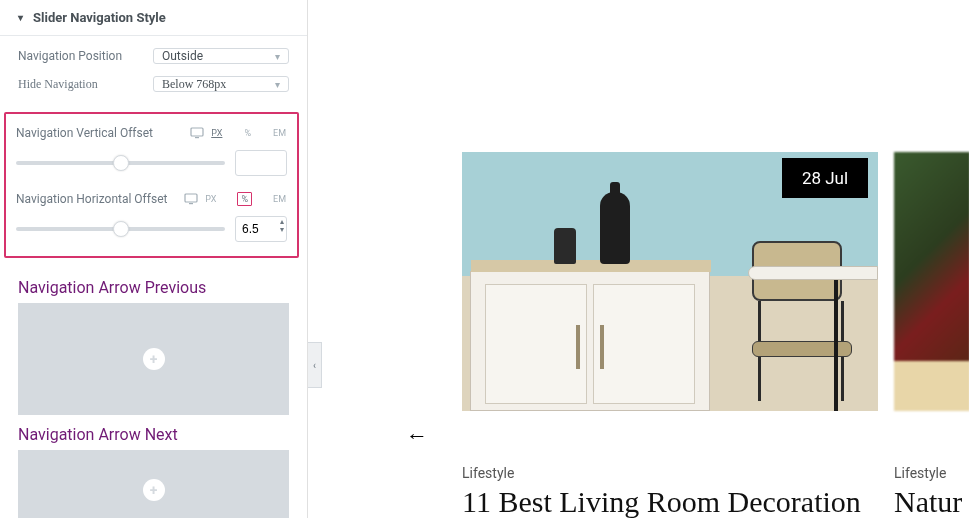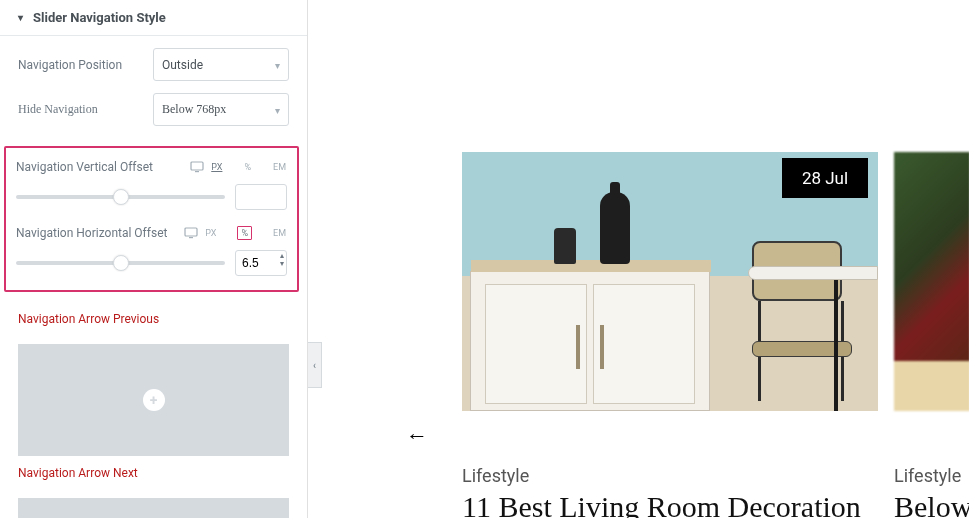--- a/index.html
+++ b/index.html
@@ -2,38 +2,38 @@
 <html><head>
   <meta charset="utf-8">
   <style>
     * { box-sizing: border-box; margin: 0; padding: 0; }
     body { font-family: -apple-system, Roboto, "Helvetica Neue", Arial, sans-serif; background: #fff; width: 969px; height: 518px; overflow: hidden; display: flex; }
     .sidebar { width: 308px; border-right: 1px solid #e0e0e0; background: #fff; overflow: hidden; }
     .section-header { display: flex; align-items: center; padding: 10px 18px; border-bottom: 1px solid #e6e9ec; font-weight: 700; font-size: 13px; color: #495157; }
     .section-header .caret { margin-right: 10px; font-size: 10px; color: #495157; }
     .ctrl-row { display: flex; align-items: center; padding: 12px 18px 0 18px; font-size: 12px; color: #6d7882; }
     .ctrl-label { flex: 1; }
-    .select { width: 136px; height: 33px; border: 1px solid #d5dadf; border-radius: 3px; background: #fff; padding: 0 20px 0 8px; font-size: 12px; color: #495157; position: relative; display: flex; align-items: center; cursor: pointer; }
+    .select { width: 136px; height: 16px; border: 1px solid #d5dadf; border-radius: 3px; background: #fff; padding: 0 20px 0 8px; font-size: 12px; color: #495157; position: relative; display: flex; align-items: center; cursor: pointer; }
     .select .chevron { position: absolute; right: 8px; top: 50%; transform: translateY(-50%); font-size: 10px; color: #a4afb7; }
     .highlight-group { border: 2px solid #d6336c; margin: 10px 8px 10px 4px; padding-bottom: 10px; border-radius: 2px; }
     .offset-header { display: flex; align-items: center; padding: 12px 10px 6px 10px; font-size: 12px; color: #6d7882; }
     .offset-label { flex: 1; }
     .device-icon { margin: 0 6px; color: #a4afb7; }
     .device-icon svg { display: block; }
     .unit-toggle { display: flex; gap: 20px; font-size: 9px; color: #a4afb7; align-items: center; }
     .unit-toggle span { cursor: pointer; padding: 0 1px; }
     .unit-toggle .active-underline { color: #6d7882; text-decoration: underline; }
     .unit-toggle .active-box { color: #6d7882; border: 1px solid #d6336c; padding: 1px 3px; border-radius: 1px; }
     .slider-row { display: flex; align-items: center; padding: 4px 10px 4px 10px; gap: 10px; }
     .slider-track { flex: 1; height: 4px; background: #d5dadf; border-radius: 2px; position: relative; }
     .slider-thumb { position: absolute; top: 50%; transform: translate(-50%, -50%); width: 16px; height: 16px; border-radius: 50%; background: #fff; border: 1px solid #d5dadf; box-shadow: 0 0 2px rgba(0,0,0,0.15); cursor: pointer; }
     .num-input { width: 52px; height: 26px; border: 1px solid #d5dadf; border-radius: 3px; font-size: 12px; padding: 0 16px 0 6px; text-align: left; position: relative; }
     .num-wrap { position: relative; width: 52px; }
     .num-steppers { position: absolute; right: 3px; top: 2px; display: flex; flex-direction: column; font-size: 8px; line-height: 8px; color: #6d7882; }
-    .field-label { padding: 10px 18px 18px 18px; font-size: 12px; color: #b91c1c; }
+    .field-label { padding: 10px 18px 6px 18px; font-size: 16px; color: #701a75; }
     .image-drop { margin: 0 18px; height: 112px; background: #d5dadf; display: flex; align-items: center; justify-content: center; cursor: pointer; }
     .plus-circle { width: 22px; height: 22px; border-radius: 50%; background: #fff; color: #d5dadf; display: flex; align-items: center; justify-content: center; font-size: 14px; font-weight: bold; }
     .preview { flex: 1; position: relative; background: #fff; overflow: hidden; }
     .collapse-tab { position: absolute; left: 0; top: 342px; width: 14px; height: 46px; background: #eef0f2; border: 1px solid #d5dadf; border-left: none; display: flex; align-items: center; justify-content: center; font-size: 10px; color: #6d7882; cursor: pointer; }
     .arrow-prev { position: absolute; left: 98px; top: 420px; font-size: 22px; color: #000; cursor: pointer; }
     .slide-main { position: absolute; left: 154px; top: 152px; width: 452px; }
     .slide-img { width: 416px; height: 259px; background: linear-gradient(180deg, #a7d0d6 0%, #a7d0d6 48%, #ded4bd 48%, #ded4bd 100%); position: relative; overflow: hidden; }
     .cabinet { position: absolute; left: 8px; bottom: 0; width: 240px; height: 140px; background: #f3f0ea; border: 1px solid #c8c0b3; }
     .cab-top { position: absolute; left: 0; top: -12px; width: 240px; height: 12px; background: #d6c8a6; }
     .cab-door1 { position: absolute; left: 14px; top: 12px; width: 102px; height: 120px; background: #f7f5f0; border: 1px solid #d0cabd; }
@@ -42,21 +42,21 @@
     .vase1 { position: absolute; left: 92px; top: 76px; width: 22px; height: 36px; background: #2a2a2a; border-radius: 4px 4px 2px 2px; }
     .vase2 { position: absolute; left: 138px; top: 40px; width: 30px; height: 72px; background: #1e1e1e; border-radius: 14px 14px 4px 4px; }
     .vase2::before { content: ""; position: absolute; top: -10px; left: 10px; width: 10px; height: 12px; background: #1e1e1e; border-radius: 3px 3px 0 0; }
     .chair { position: absolute; right: 26px; bottom: 0; width: 100px; height: 170px; }
     .chair-back { position: absolute; top: 0; width: 90px; height: 60px; background: #c8b88f; border-radius: 8px; border: 2px solid #3a3a3a; }
     .chair-seat { position: absolute; top: 100px; width: 100px; height: 16px; background: #b3a278; border-radius: 6px; border: 1px solid #3a3a3a; }
     .chair-leg { position: absolute; width: 3px; height: 100px; background: #2a2a2a; top: 60px; }
     .table { position: absolute; right: 0; top: 114px; width: 130px; height: 14px; background: #f2f0ea; border-radius: 8px 0 0 8px; border: 1px solid #c6c0b3; }
     .table-leg { position: absolute; right: 40px; top: 128px; width: 4px; height: 140px; background: #1a1a1a; }
     .date-badge { position: absolute; right: 10px; top: 6px; width: 86px; height: 40px; background: #000; color: #fff; display: flex; align-items: center; justify-content: center; font-size: 17px; }
-    .category { margin-top: 54px; font-size: 18px; color: #555; }
+    .category { margin-top: 54px; font-size: 14px; color: #555; }
     .post-title { margin-top: 4px; font-size: 30px; color: #111; font-family: Georgia, serif; line-height: 1.15; }
     .slide-next { position: absolute; left: 586px; top: 152px; width: 76px; }
     .slide-next-img { width: 76px; height: 259px; background: linear-gradient(135deg, #3a5a2e 0%, #2c3d1f 40%, #7a1e1e 60%, #4a2a12 100%); filter: blur(1px); }
     .slide-next-bottom { position: absolute; bottom: 0; width: 76px; height: 50px; background: #e8d6a8; }
   </style>
 </head>
 <body>
 
 <div class="sidebar">
   <div class="section-header">
@@ -172,15 +172,15 @@
     </div>
     <div class="category">Lifestyle</div>
     <div class="post-title">11 Best Living Room Decoration</div>
   </div>
 
   <div class="slide-next">
     <div class="slide-next-img">
       <div class="slide-next-bottom"></div>
     </div>
     <div class="category" style="margin-top:54px;">Lifestyle</div>
-    <div class="post-title">Below</div>
+    <div class="post-title">Natur</div>
   </div>
 </div>
 
 </body></html>

